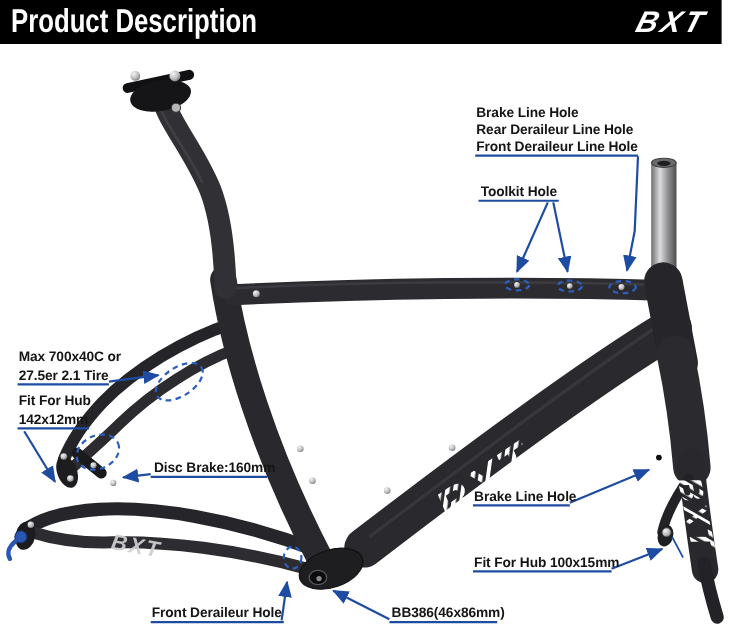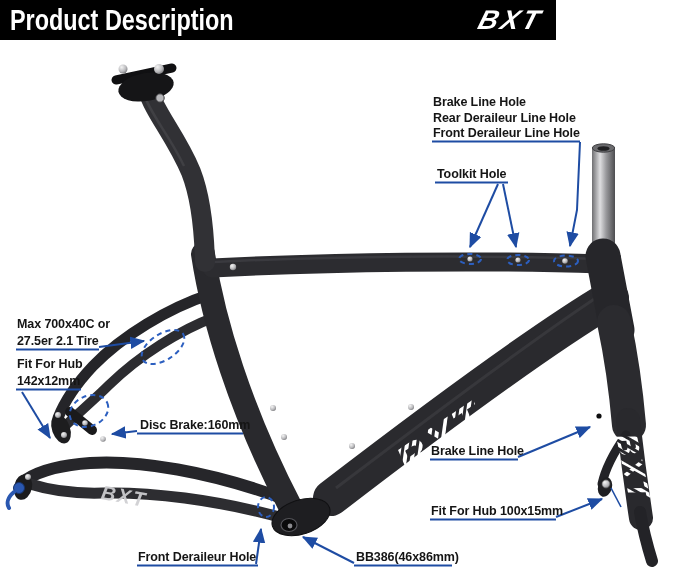--- a/index.html
+++ b/index.html
@@ -1,18 +1,18 @@
 <!DOCTYPE html>
 <html><head>
 <meta charset="utf-8">
 <style>
   html,body{margin:0;padding:0;background:#ffffff;}
   .page{position:relative;width:680px;height:580px;background:#ffffff;overflow:hidden;
         font-family:"Liberation Sans", sans-serif;}
-  .hdr{position:absolute;top:0;left:0;width:556px;height:40px;background:#000;
+  .hdr{position:absolute;top:0;left:0;width:656px;height:40px;background:#000;
        display:flex;align-items:center;justify-content:space-between;}
   .hdr .title{color:#fff;font-size:30px;font-weight:bold;white-space:nowrap;
        transform:scaleX(.78);transform-origin:left center;margin-left:10px;letter-spacing:0;}
   .hdr .brand{color:#fff;font-size:27px;font-weight:bold;font-style:italic;
        transform:skewX(-16deg);letter-spacing:3px;margin-right:14px;}
   svg{position:absolute;top:40px;left:0;}
   .lbl{font:bold 12.5px "Liberation Sans", sans-serif;fill:#151515;letter-spacing:-.1px;}
   .logoTxt{font-family:"Liberation Sans", sans-serif;font-weight:bold;font-style:italic;}
 </style>
 </head>

